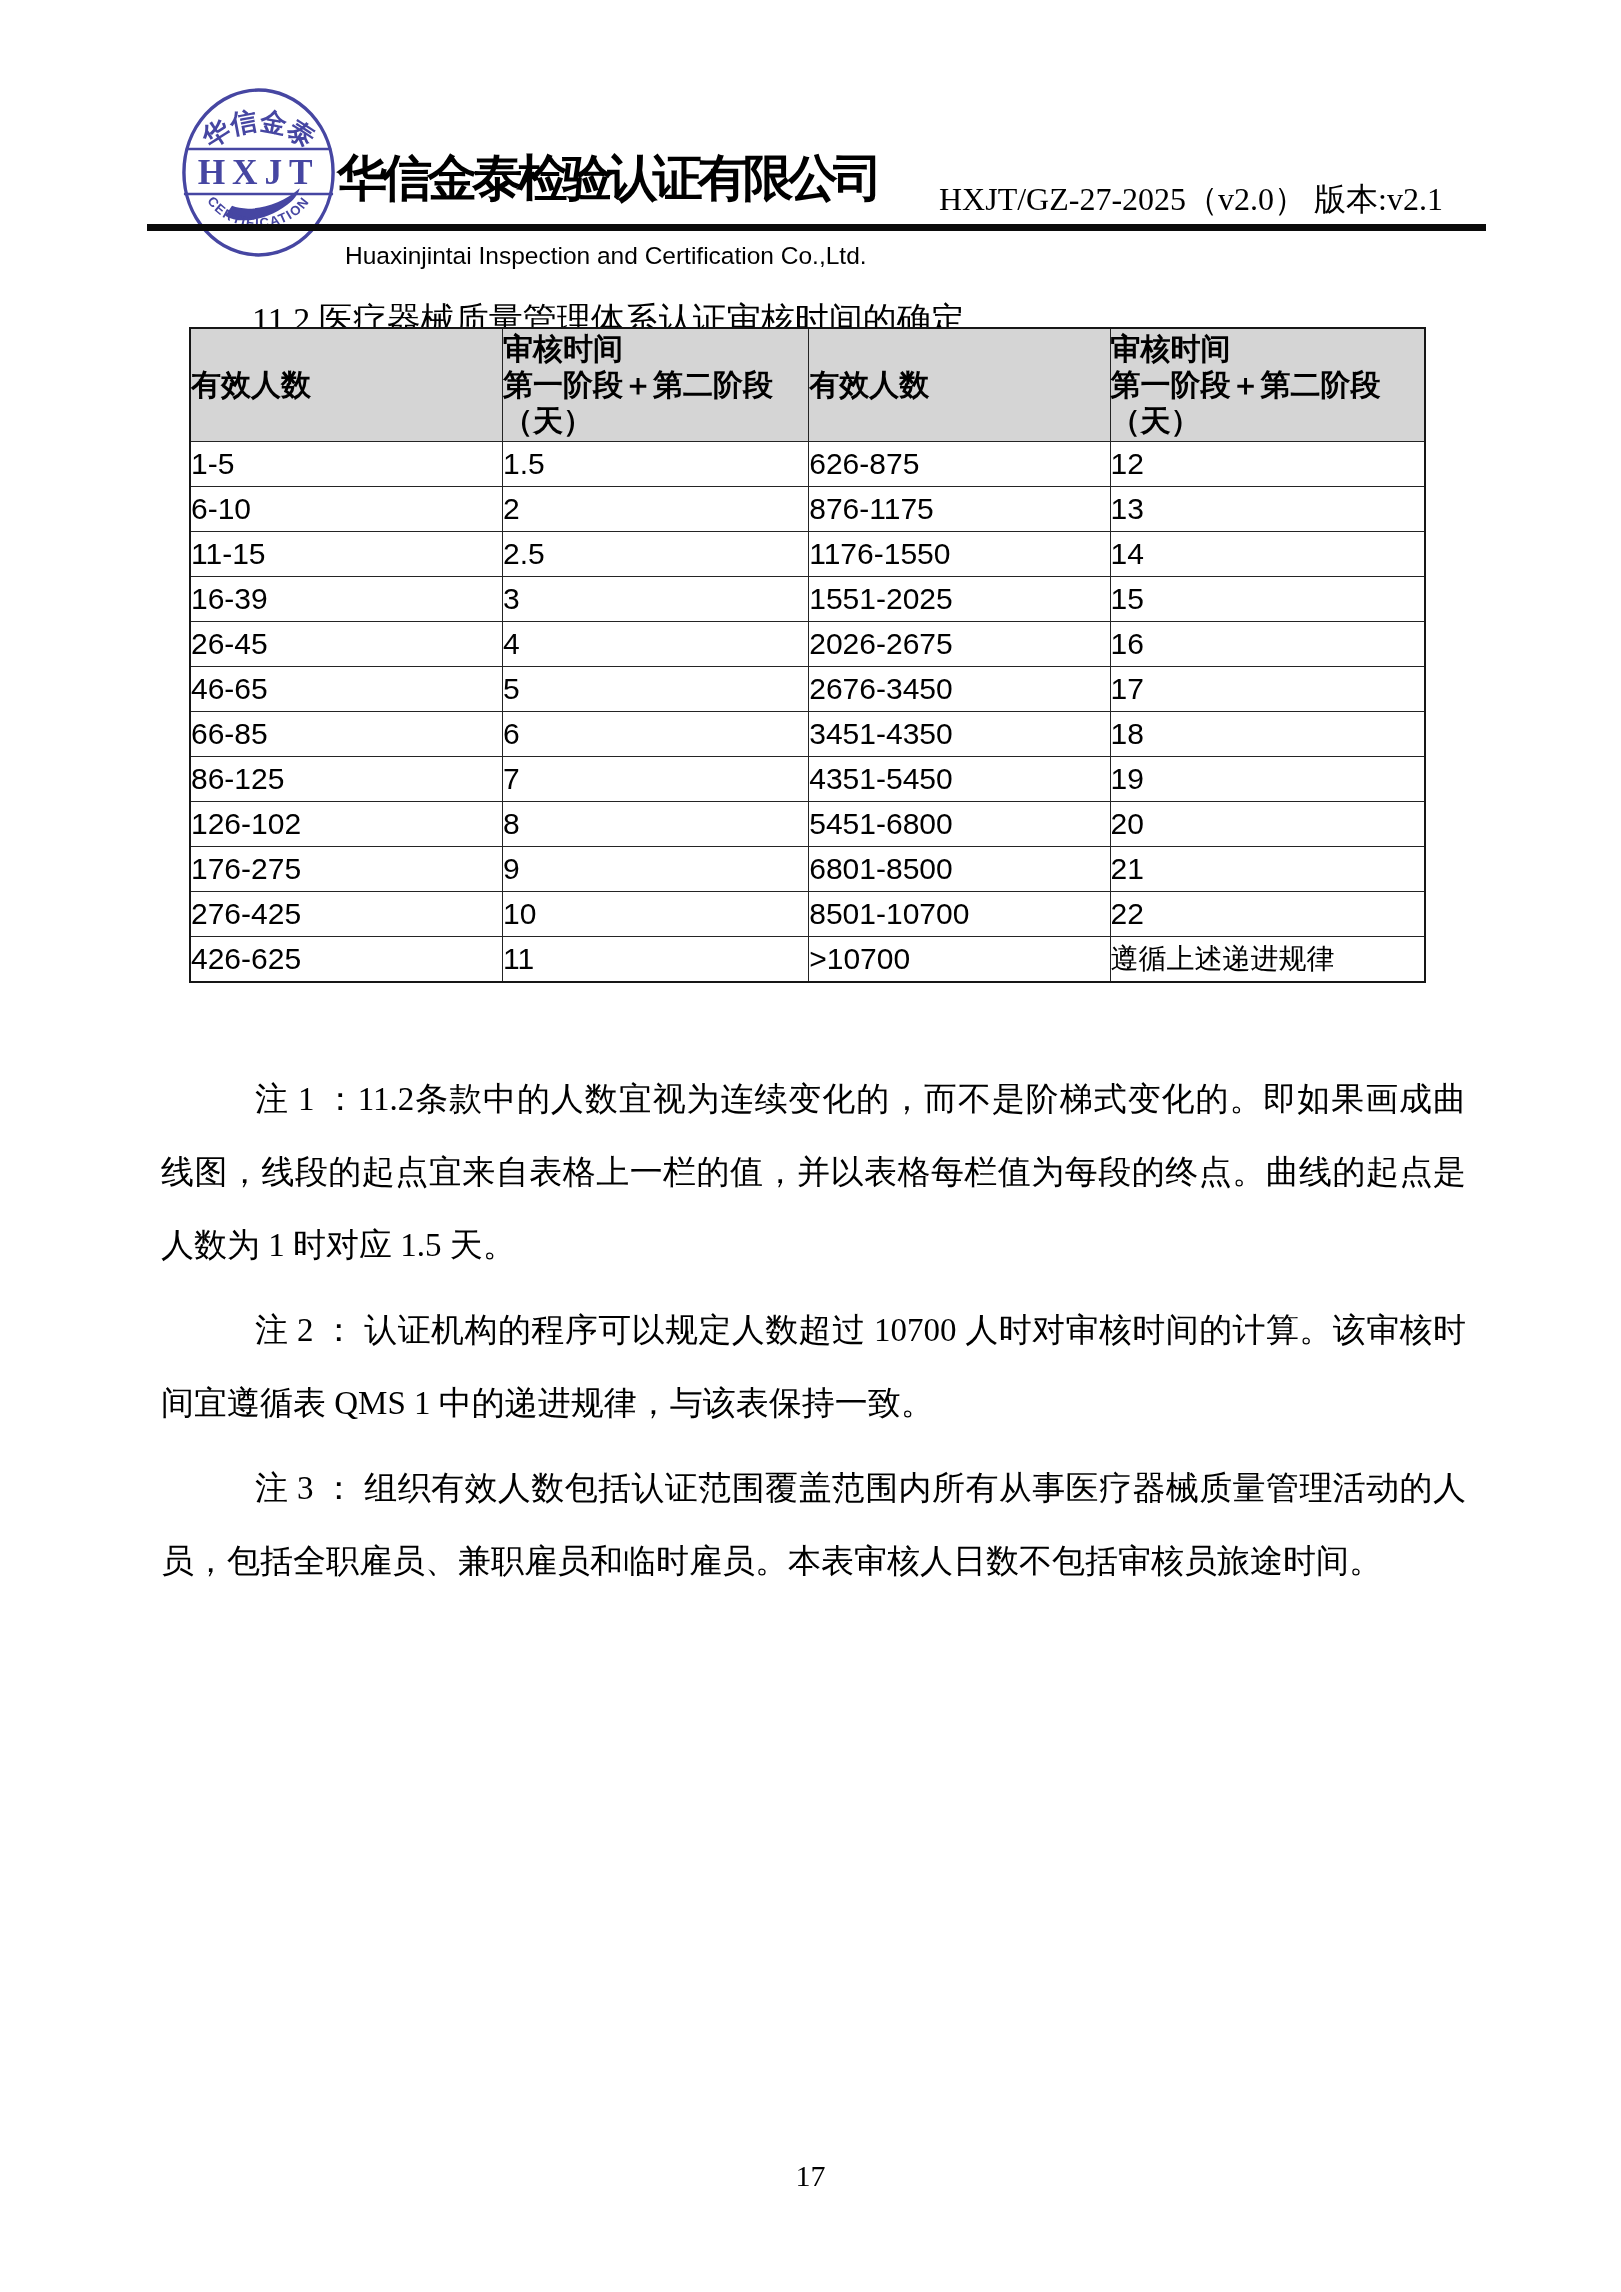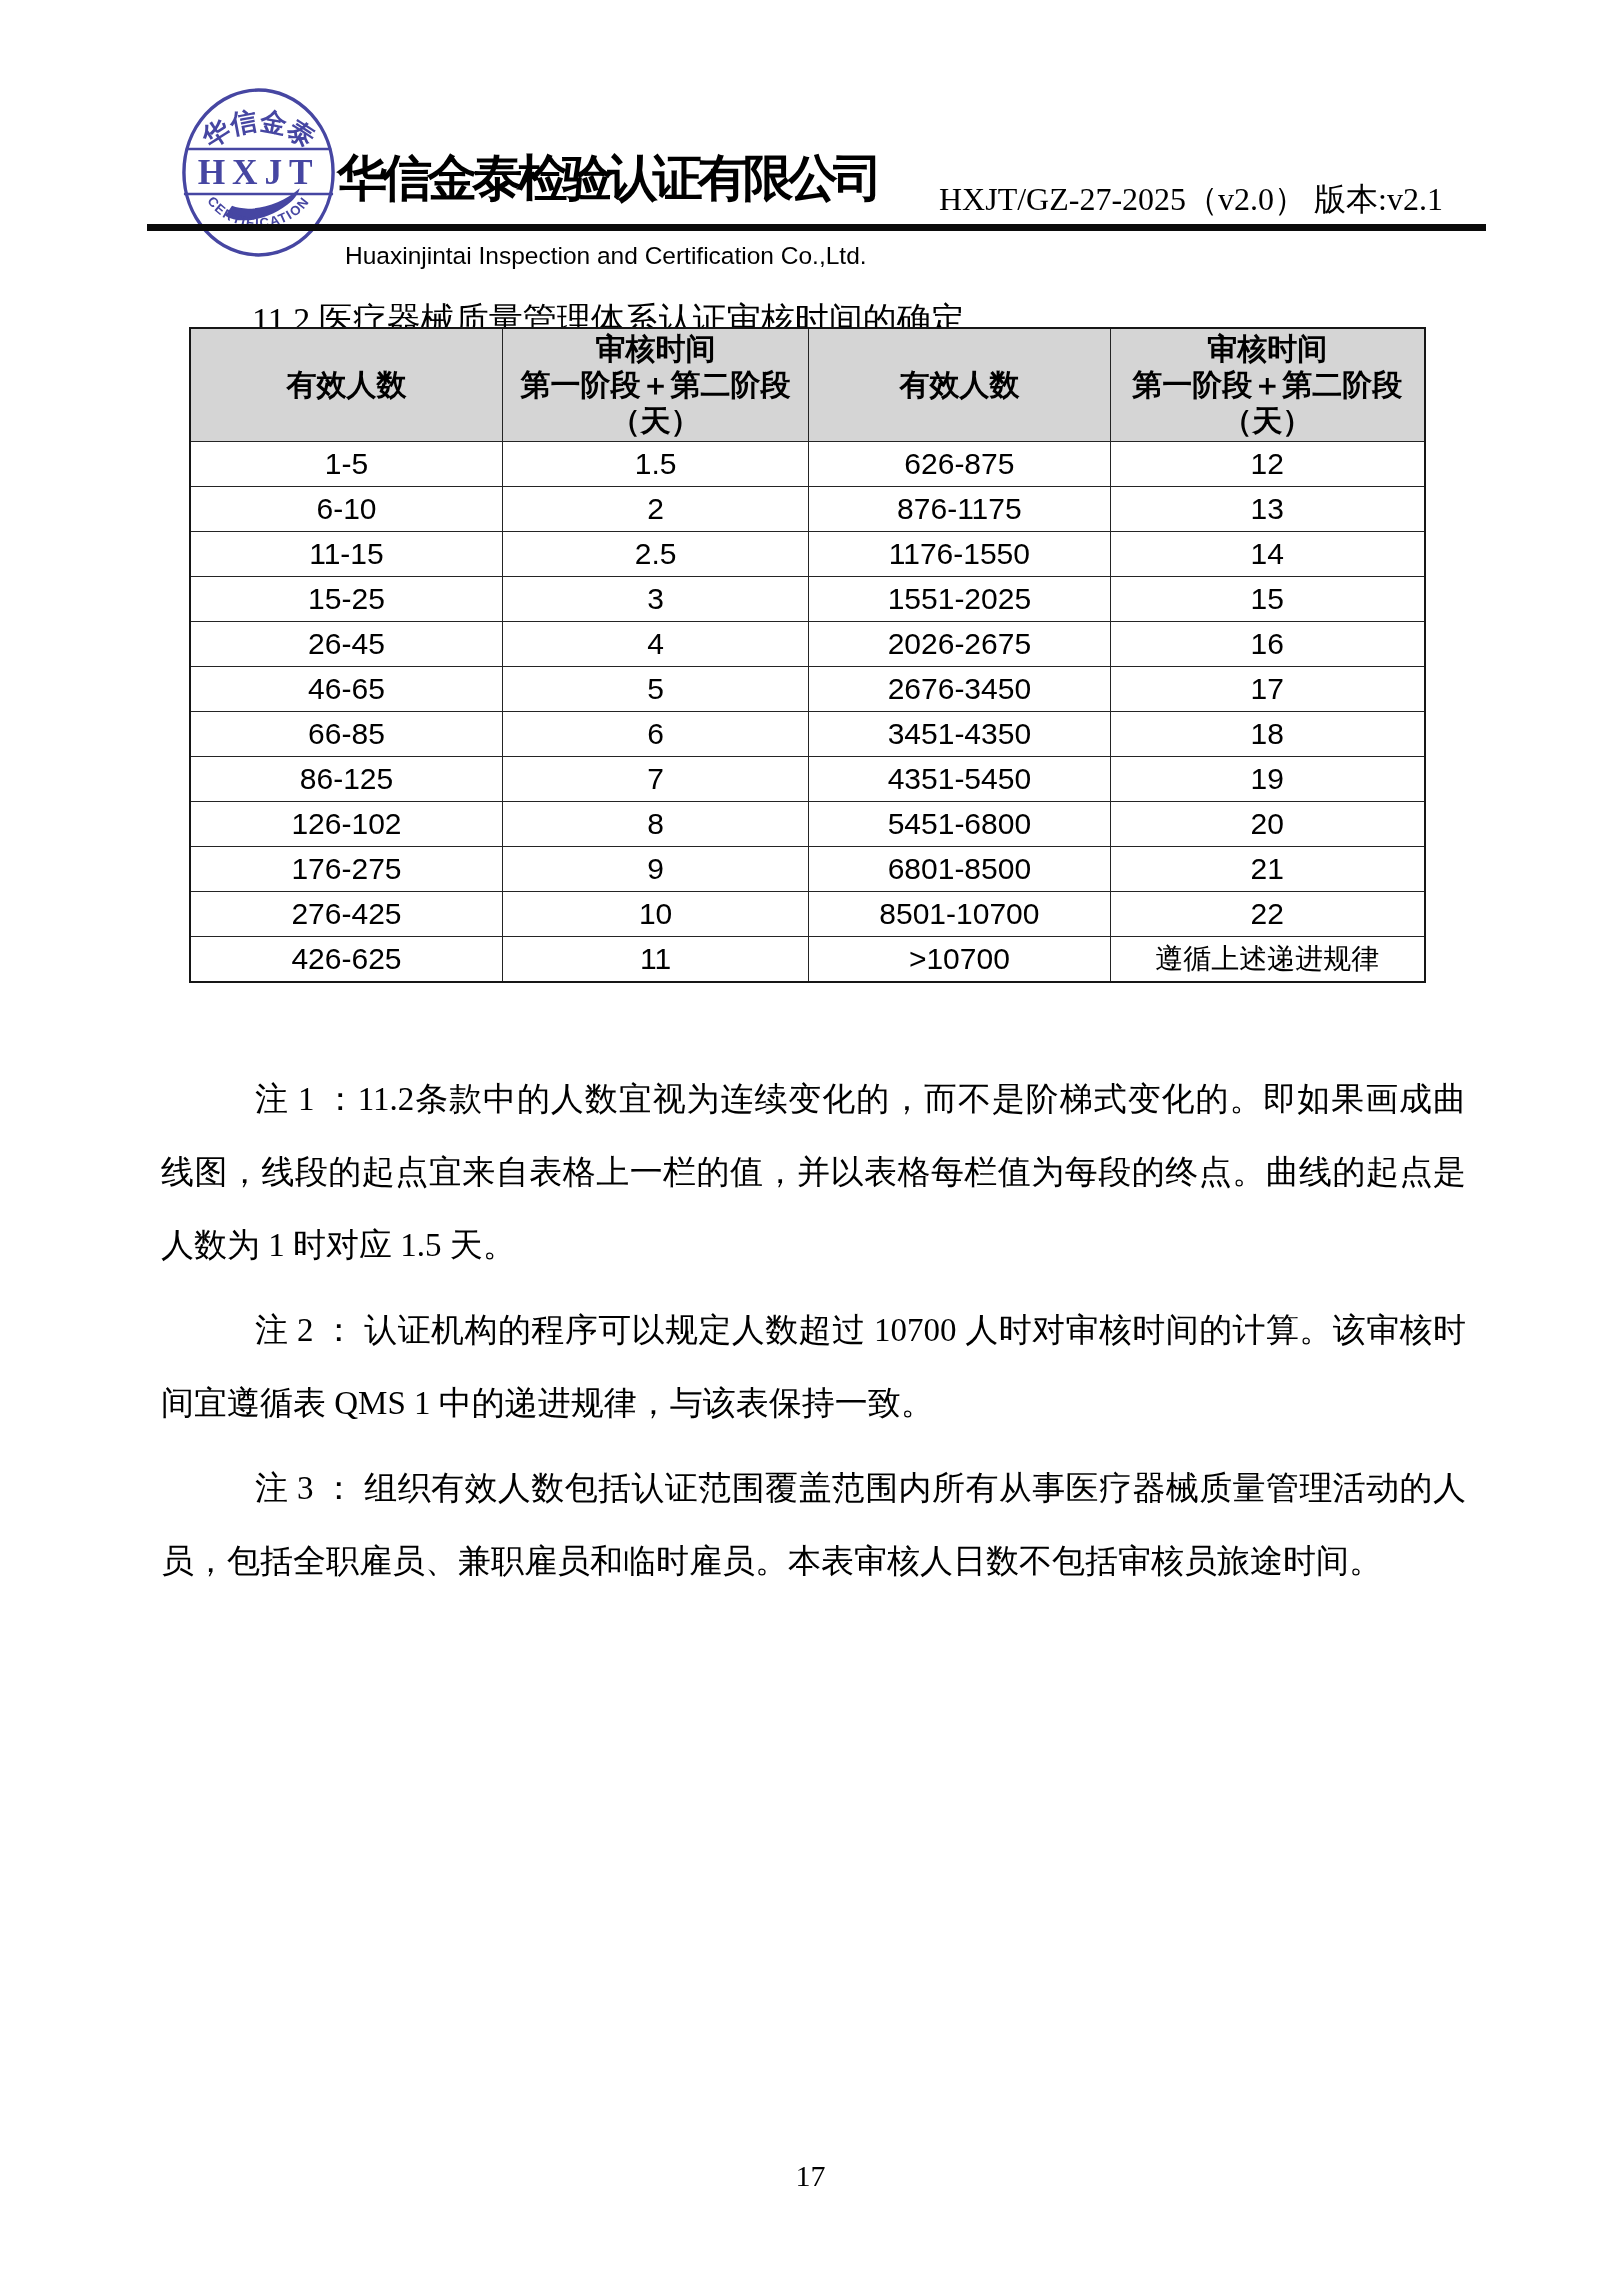--- a/index.html
+++ b/index.html
@@ -17,21 +17,21 @@
   .company-en{position:absolute;left:345px;top:242px;font-size:24.5px;font-weight:normal;
               font-family:"Liberation Sans", sans-serif;white-space:nowrap;text-align:center;}
 
   
   .section-title{position:absolute;left:252px;top:297px;font-size:34px;white-space:nowrap;}
 
   
   .tbl-wrap{position:absolute;left:189px;top:327px;width:1237px;}
   table.audit{border-collapse:collapse;width:100%;table-layout:fixed;
               border:2.5px solid #161616;}
-  table.audit th, table.audit td{border:1.5px solid #242424;text-align:center;vertical-align:middle;padding:0;}
+  table.audit th, table.audit td{border:1.5px solid #242424;text-align:left;vertical-align:middle;padding:0;}
   table.audit th{background:#d5d5d5;height:112px;font-size:30px;font-weight:bold;line-height:36px;
                  font-family:"Liberation Serif", serif;}
   table.audit td{height:44px;}
   table.audit td.num{font-family:"Liberation Sans", sans-serif;font-size:30px;}
   table.audit td.cjk{font-family:Liberation Sans, sans-serif;font-size:28px;}
   col.c1{width:25.3%}col.c2{width:24.8%}col.c3{width:24.4%}col.c4{width:25.5%}
 
   
   .notes{position:absolute;left:149px;top:1051px;width:1329px;}
   .note{font-size:33px;line-height:73px;text-align:justify;text-indent:94px;margin:12px;
@@ -111,21 +111,21 @@
             <td class="num">876-1175</td>
             <td class="num">13</td>
           </tr>
           <tr>
             <td class="num">11-15</td>
             <td class="num">2.5</td>
             <td class="num">1176-1550</td>
             <td class="num">14</td>
           </tr>
           <tr>
-            <td class="num">15-25</td>
+            <td class="num">16-39</td>
             <td class="num">3</td>
             <td class="num">1551-2025</td>
             <td class="num">15</td>
           </tr>
           <tr>
             <td class="num">26-45</td>
             <td class="num">4</td>
             <td class="num">2026-2675</td>
             <td class="num">16</td>
           </tr>

